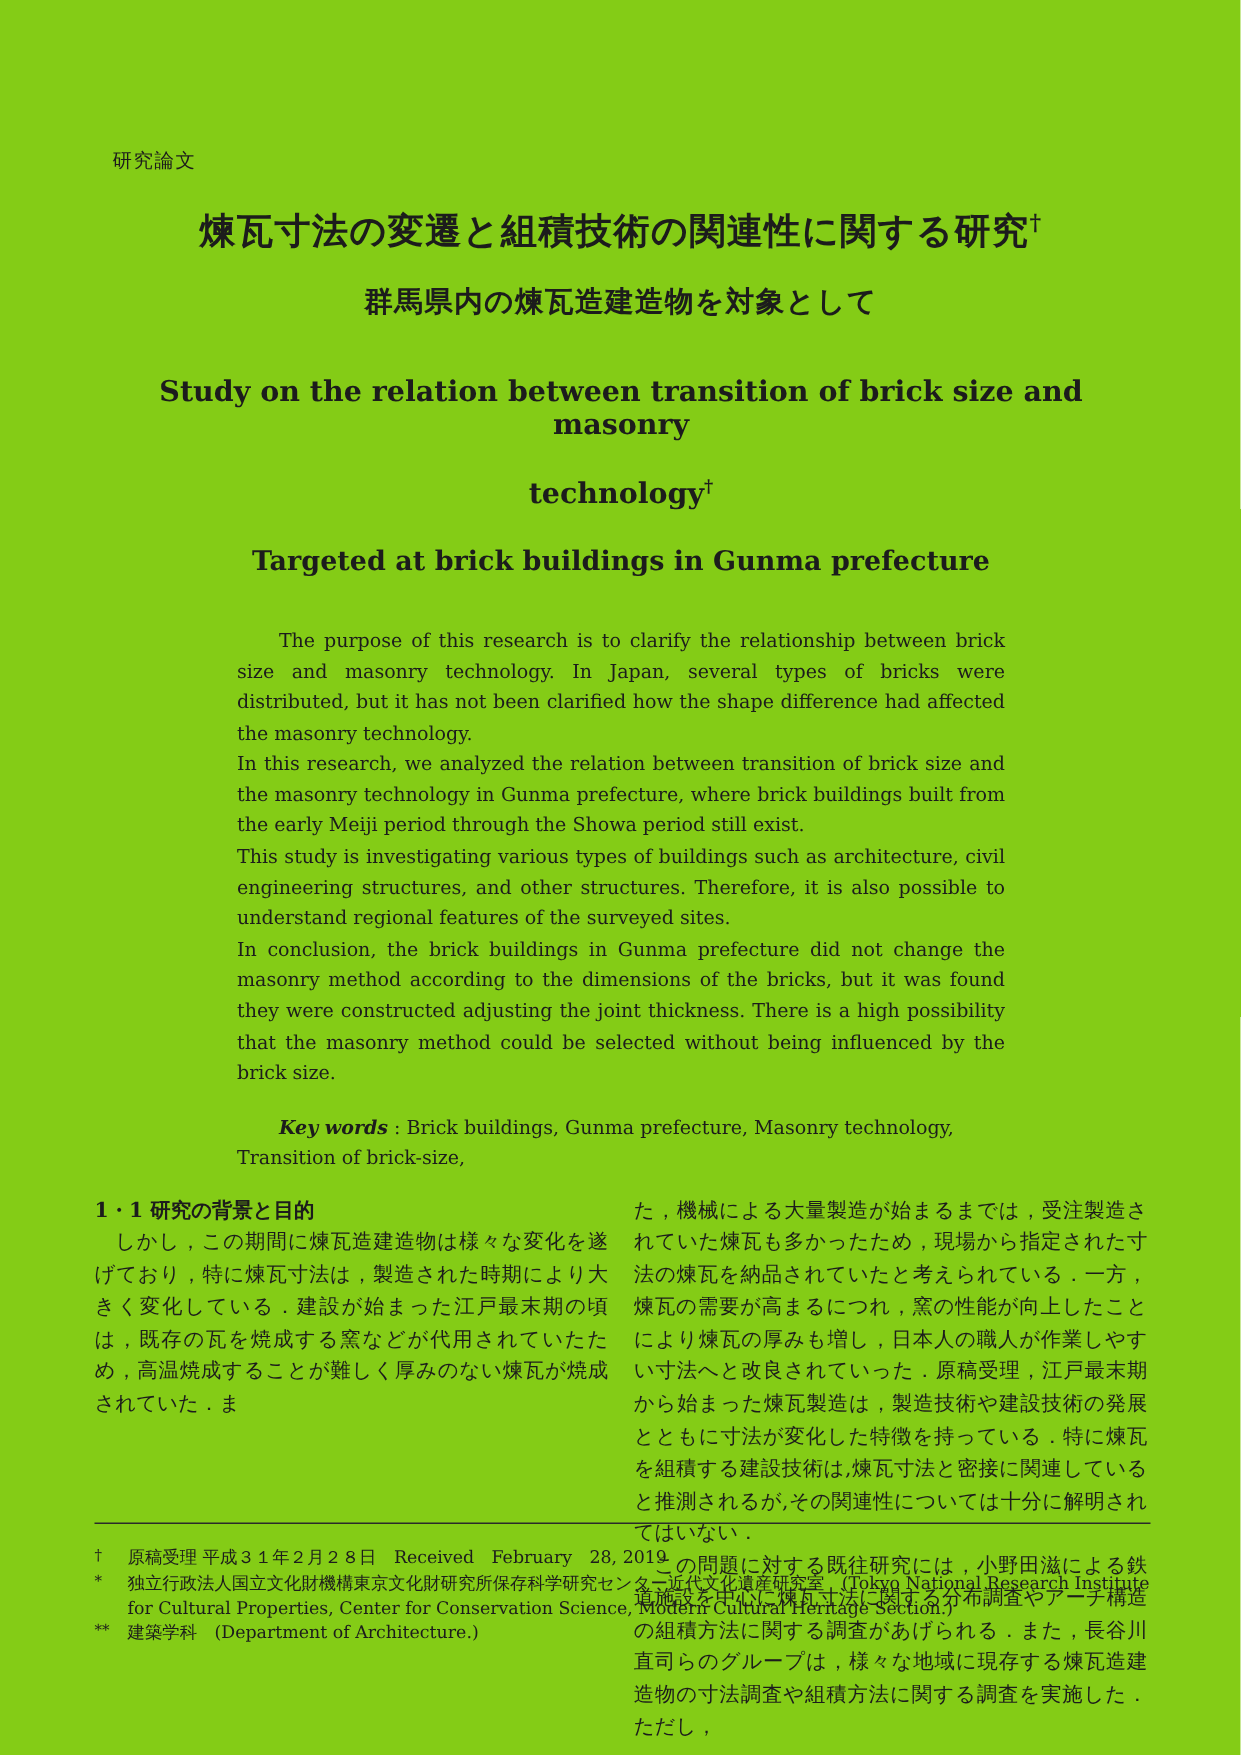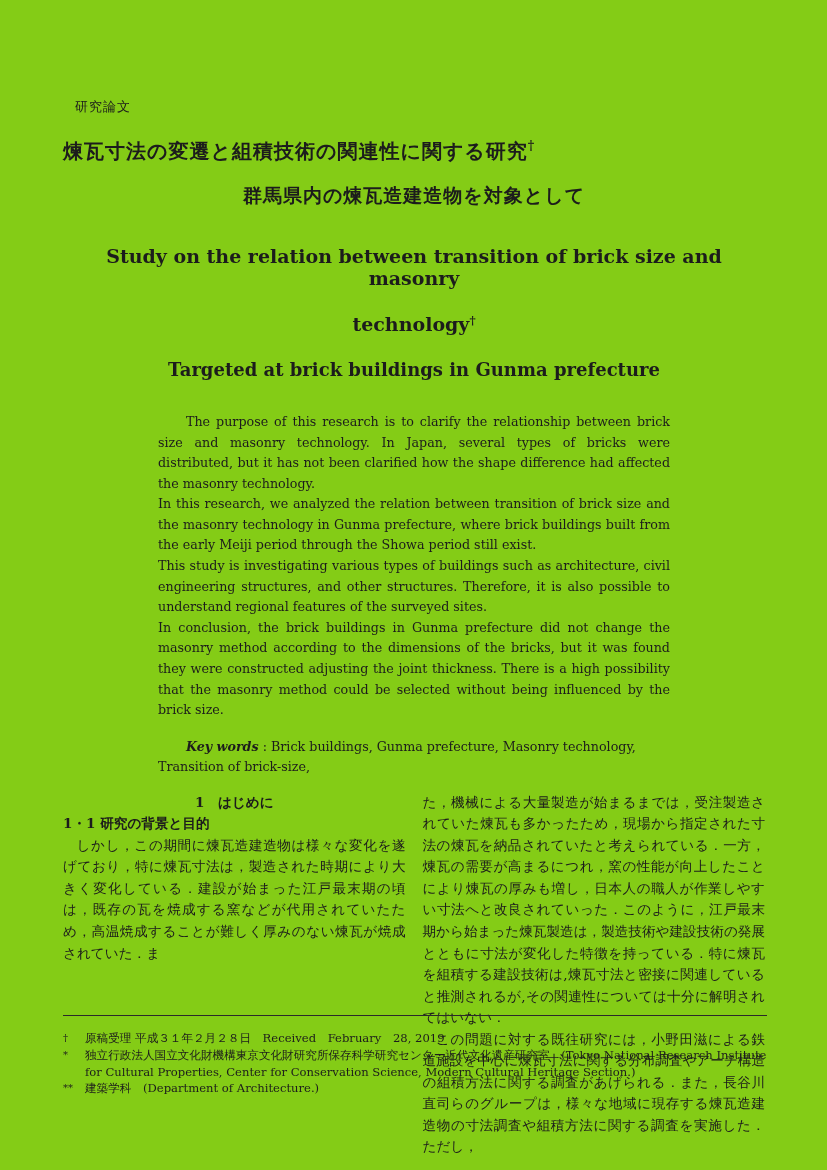--- a/index.html
+++ b/index.html
@@ -18,22 +18,22 @@
     box-sizing: border-box;
     padding: 98px 62px 0 63px;
     overflow: hidden;
   }
   .category-label {
     font-size: 13px;
     letter-spacing: 1px;
     margin: 0 0 22px 12px;
   }
   .jp-title {
-    text-align: left;
-    font-size: 20px;
+    text-align: center;
+    font-size: 24px;
     letter-spacing: 1px;
     margin: 0 0 18px 0;
   }
   .jp-subtitle {
     text-align: center;
     font-size: 19px;
     letter-spacing: 1px;
     margin: 0 0 36px 0;
   }
   .jp-authors {
@@ -166,26 +166,25 @@
     <p class="first">The purpose of this research is to clarify the relationship between brick size and masonry technology. In Japan, several types of bricks were distributed, but it has not been clarified how the shape difference had affected the masonry technology.</p>
     <p>In this research, we analyzed the relation between transition of brick size and the masonry technology in Gunma prefecture, where brick buildings built from the early Meiji period through the Showa period still exist.</p>
     <p>This study is investigating various types of buildings such as architecture, civil engineering structures, and other structures. Therefore, it is also possible to understand regional features of the surveyed sites.</p>
     <p>In conclusion, the brick buildings in Gunma prefecture did not change the masonry method according to the dimensions of the bricks, but it was found they were constructed adjusting the joint thickness. There is a high possibility that the masonry method could be selected without being influenced by the brick size.</p>
   </div>
 
   <p class="keywords"><span class="kw-label">Key words</span><span> : Brick buildings, Gunma prefecture, Masonry technology, Transition of brick-size,</span></p>
 
   <div class="body-columns">
     <div class="col">
-      <p class="section-heading">1　はじめに</p>
       <p class="subsection-heading">1・1 研究の背景と目的</p>
       <p class="body-para indent">しかし，この期間に煉瓦造建造物は様々な変化を遂げており，特に煉瓦寸法は，製造された時期により大きく変化している．建設が始まった江戸最末期の頃は，既存の瓦を焼成する窯などが代用されていたため，高温焼成することが難しく厚みのない煉瓦が焼成されていた．ま</p>
     </div>
     <div class="col">
-      <p class="body-para">た，機械による大量製造が始まるまでは，受注製造されていた煉瓦も多かったため，現場から指定された寸法の煉瓦を納品されていたと考えられている．一方，煉瓦の需要が高まるにつれ，窯の性能が向上したことにより煉瓦の厚みも増し，日本人の職人が作業しやすい寸法へと改良されていった．このように，江戸最末期から始まった煉瓦製造は，製造技術や建設技術の発展とともに寸法が変化した特徴を持っている．特に煉瓦を組積する建設技術は,煉瓦寸法と密接に関連していると推測されるが,その関連性については十分に解明されてはいない．</p>
+      <p class="body-para">た，機械による大量製造が始まるまでは，受注製造されていた煉瓦も多かったため，現場から指定された寸法の煉瓦を納品されていたと考えられている．一方，煉瓦の需要が高まるにつれ，窯の性能が向上したことにより煉瓦の厚みも増し，日本人の職人が作業しやすい寸法へと改良されていった．原稿受理，江戸最末期から始まった煉瓦製造は，製造技術や建設技術の発展とともに寸法が変化した特徴を持っている．特に煉瓦を組積する建設技術は,煉瓦寸法と密接に関連していると推測されるが,その関連性については十分に解明されてはいない．</p>
       <p class="body-para indent">この問題に対する既往研究には，小野田滋による鉄道施設を中心に煉瓦寸法に関する分布調査やアーチ構造の組積方法に関する調査があげられる．また，長谷川直司らのグループは，様々な地域に現存する煉瓦造建造物の寸法調査や組積方法に関する調査を実施した．ただし，</p>
     </div>
   </div>
 
   <hr class="footnote-rule">
 
   <div class="footnotes">
     <div class="footnote-row">
       <span class="footnote-marker">†</span>
       <span class="footnote-text">原稿受理 平成３１年２月２８日　Received　February　28, 2019</span>

